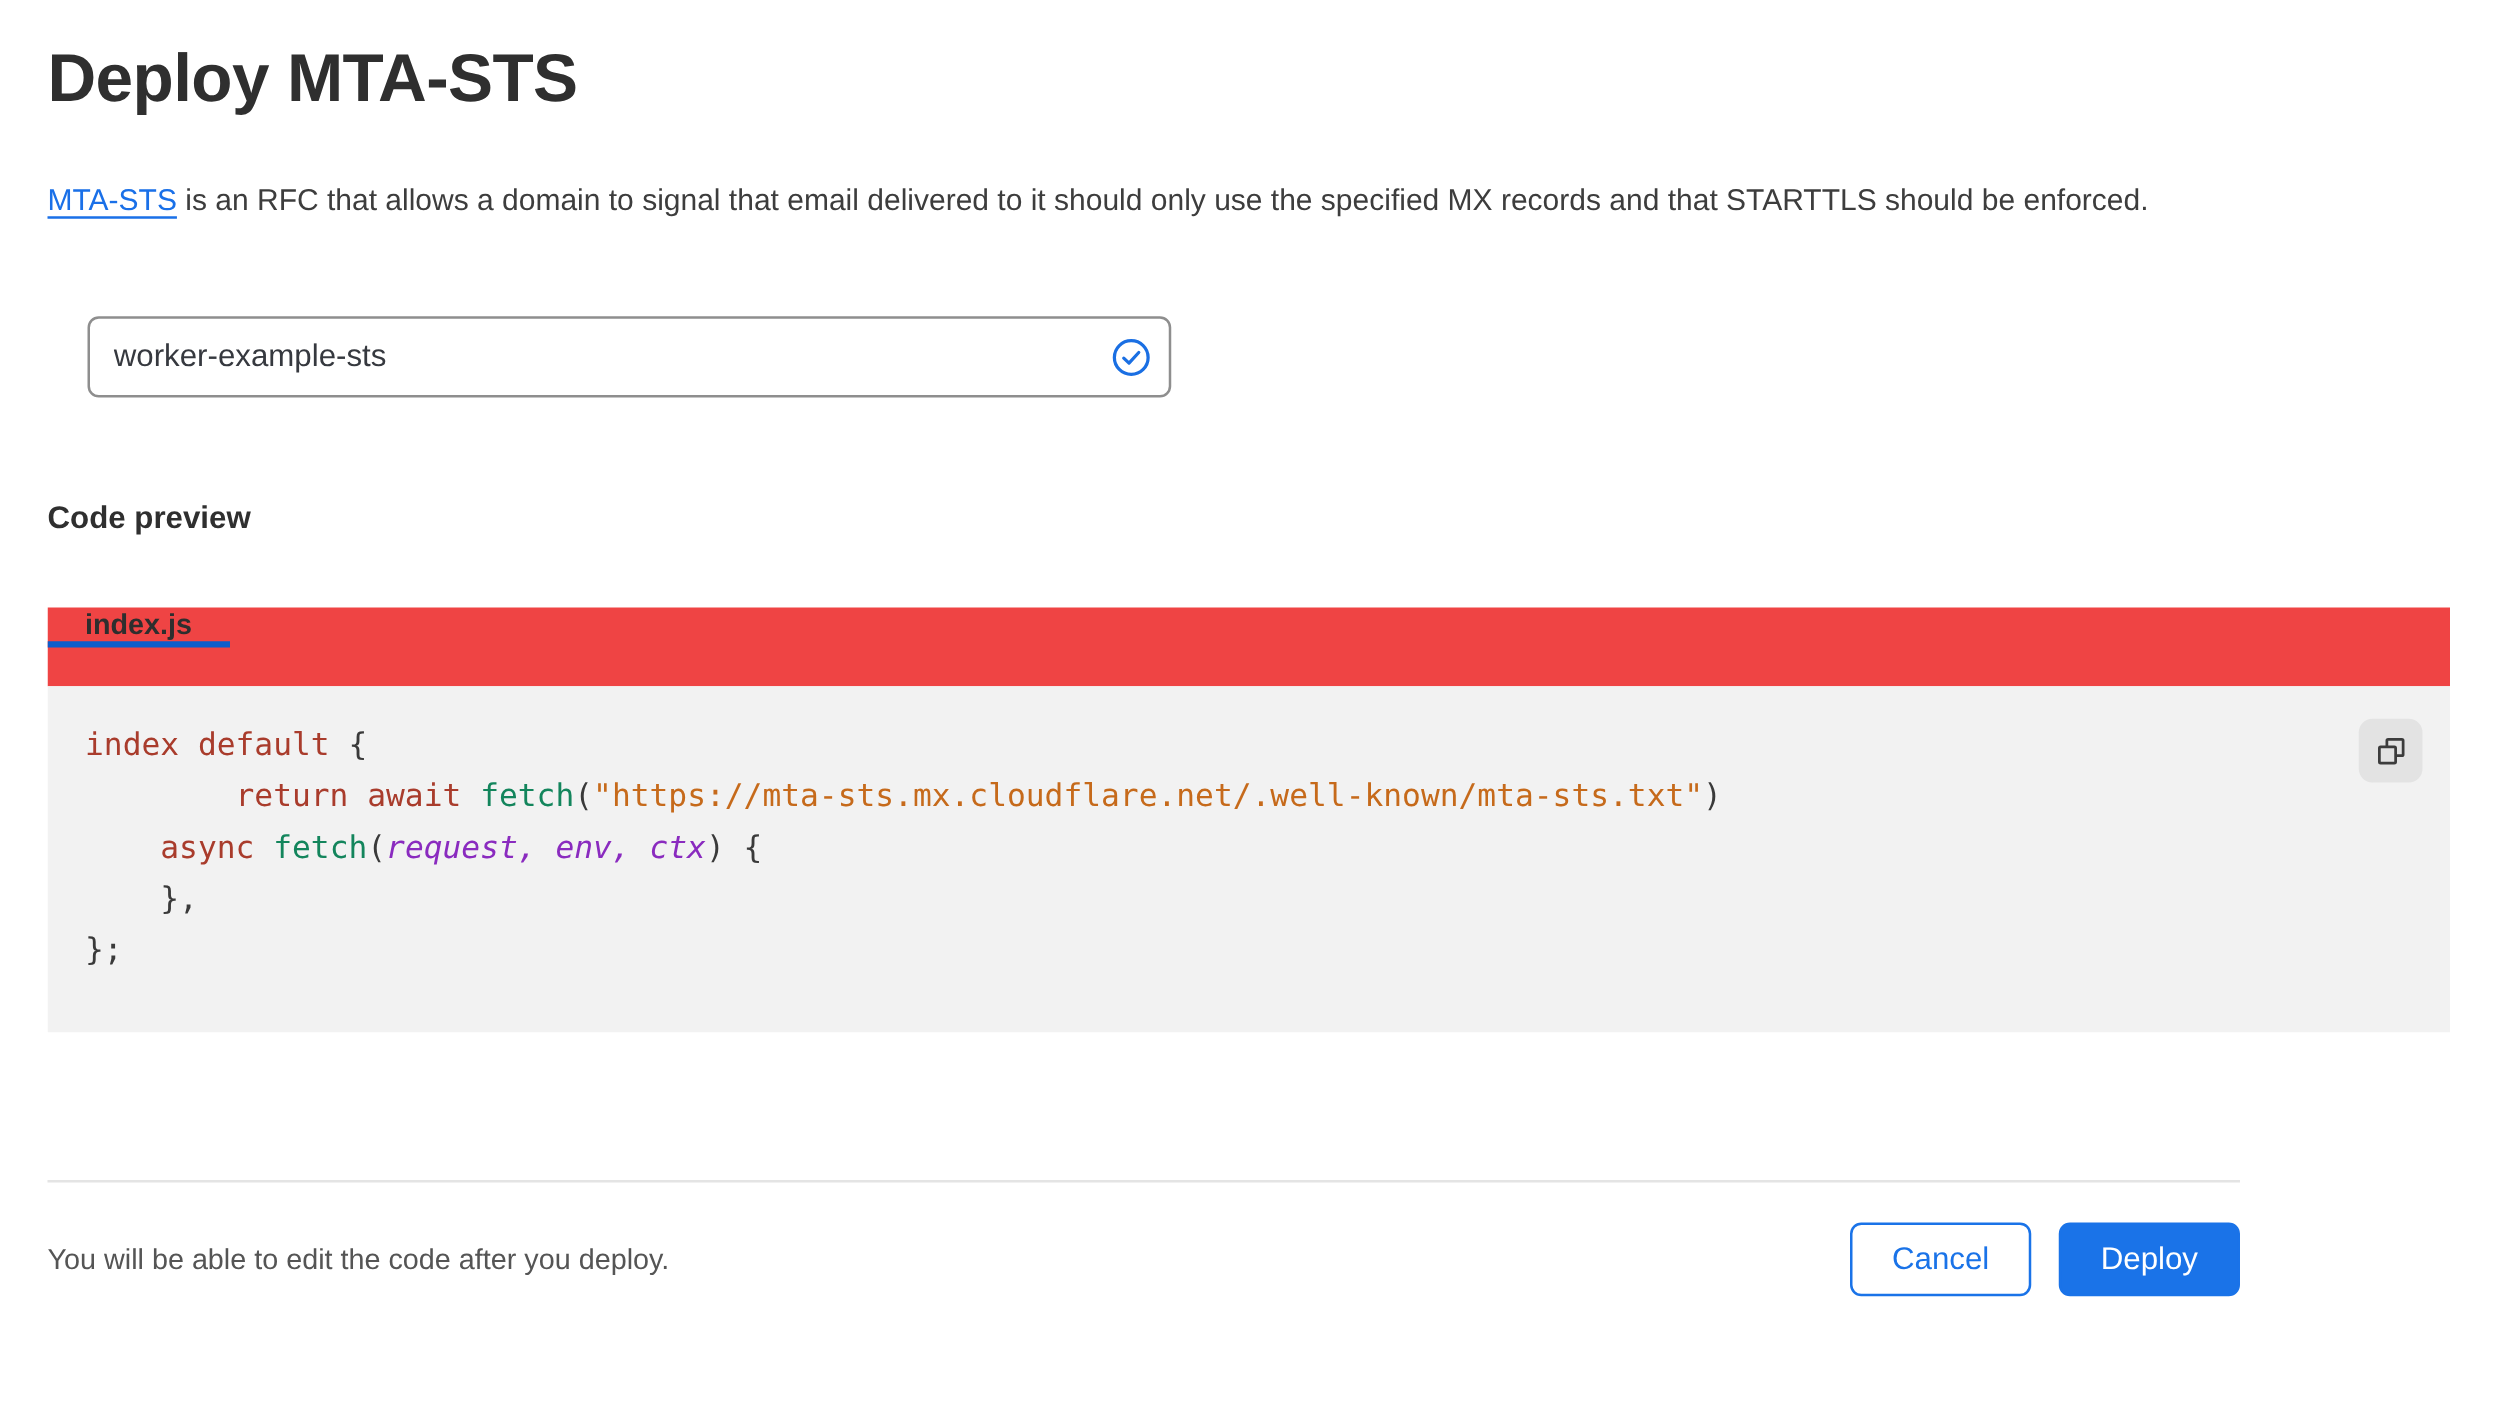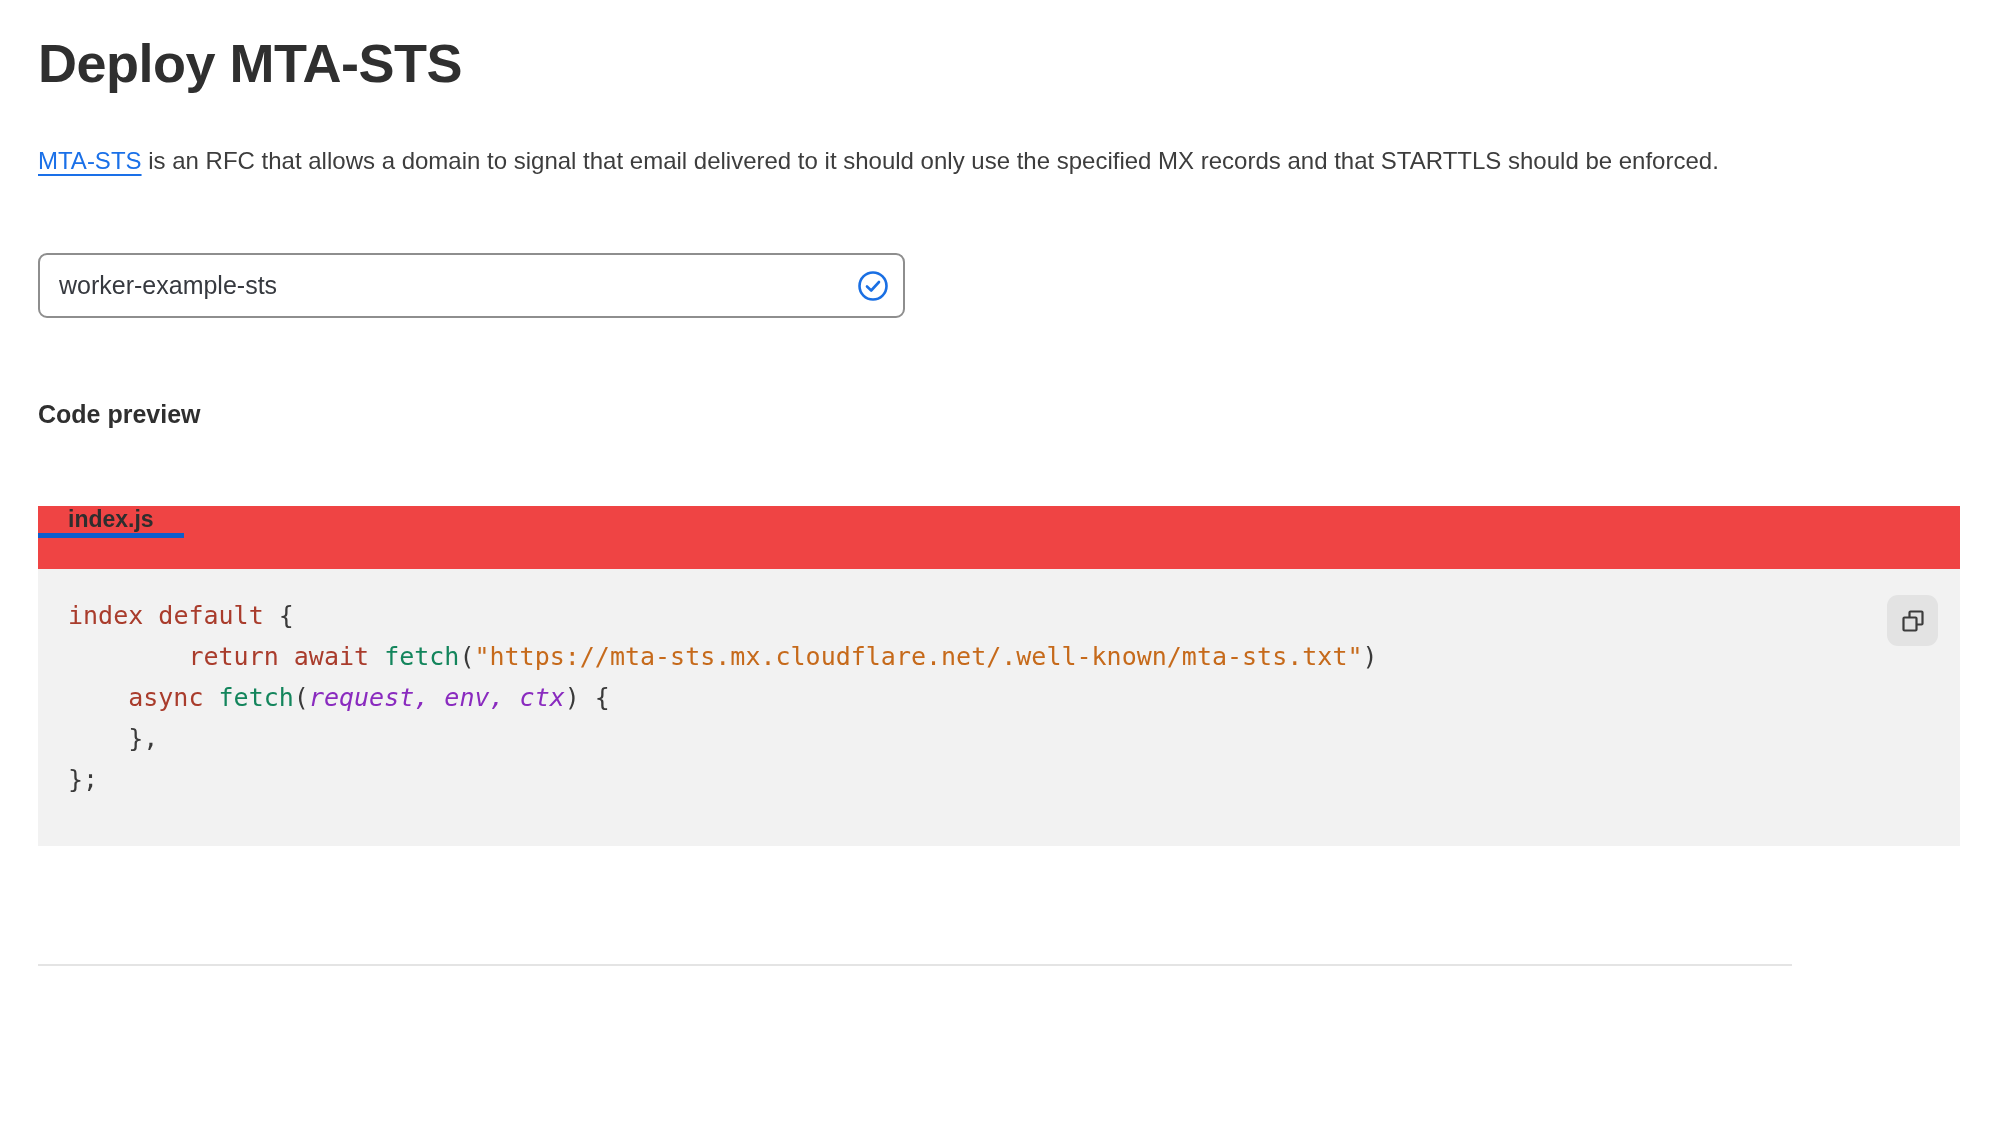--- a/index.html
+++ b/index.html
@@ -43,20 +43,21 @@
     font-size: 25px;
     font-weight: 700;
     color: #2f2f2f;
     margin: 0 0 24px 0;
   }
   .input-wrap {
     position: relative;
     width: 867px;
     height: 65px;
     margin-bottom: 82px;
+    margin-left: 32px;
   }
   .text-input {
     width: 100%;
     height: 100%;
     border: 2px solid #8e8e8e;
     border-radius: 9px;
     font-family: "Liberation Sans", sans-serif;
     font-size: 25px;
     color: #36393f;
     padding: 0 60px 0 19px;
@@ -69,21 +70,21 @@
     top: 50%;
     transform: translateY(-50%);
     width: 32px;
     height: 32px;
     display: block;
   }
   .section-label {
     font-size: 25px;
     font-weight: 700;
     color: #2f2f2f;
-    margin: 0 0 46px 0;
+    margin: 0 0 26px 0;
   }
   .code-block {
     width: 1922px;
     border-radius: 10px 10px 0 0;
     overflow: hidden;
     position: relative;
   }
   .tabbar {
     background: #ef4444;
     height: 63px;
@@ -215,14 +216,21 @@
         <svg width="28" height="28" viewBox="0 0 28 28" fill="none">
           <rect x="10.5" y="4.5" width="13" height="13" rx="1" stroke="#3c3c3c" stroke-width="2.2"></rect>
           <rect x="4.5" y="10.5" width="13" height="13" rx="1" fill="#e3e3e3" stroke="#3c3c3c" stroke-width="2.2"></rect>
         </svg>
       </button>
     </div>
   </div>
 
   <hr class="footer-divider">
 
+  <div class="footer">
+    <div class="footer-note">You will be able to edit the code after you deploy.</div>
+    <div class="footer-actions">
+      <button class="btn btn-secondary">Cancel</button>
+      <button class="btn btn-primary">Deploy</button>
+    </div>
+  </div>
 
 </div>
 
 </body></html>

